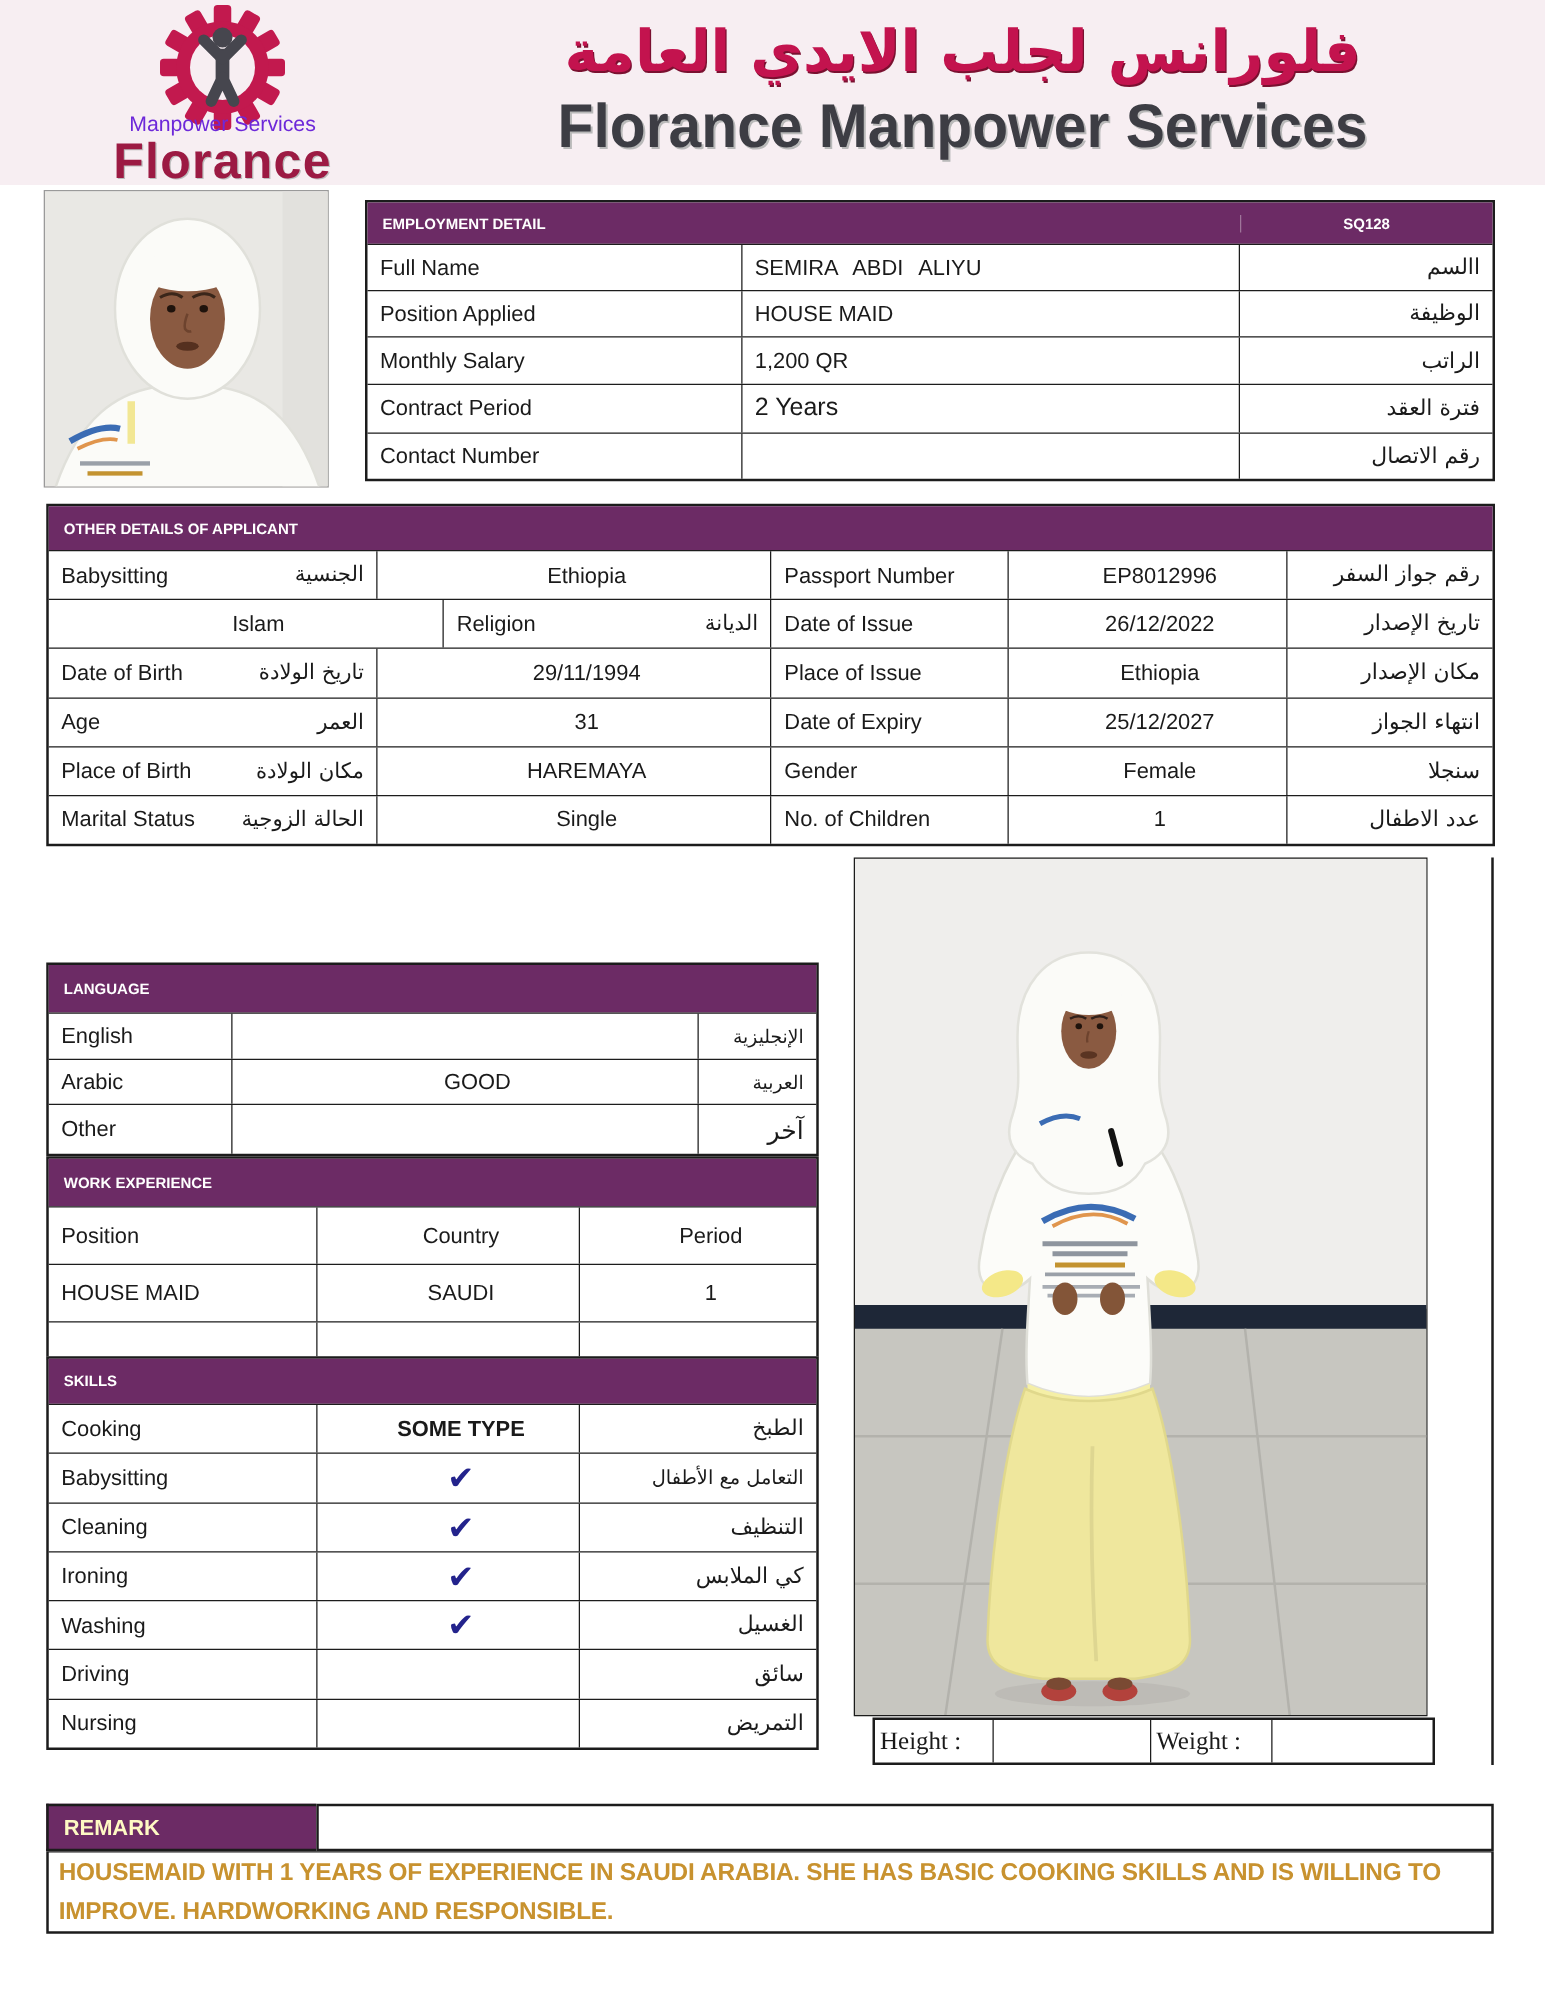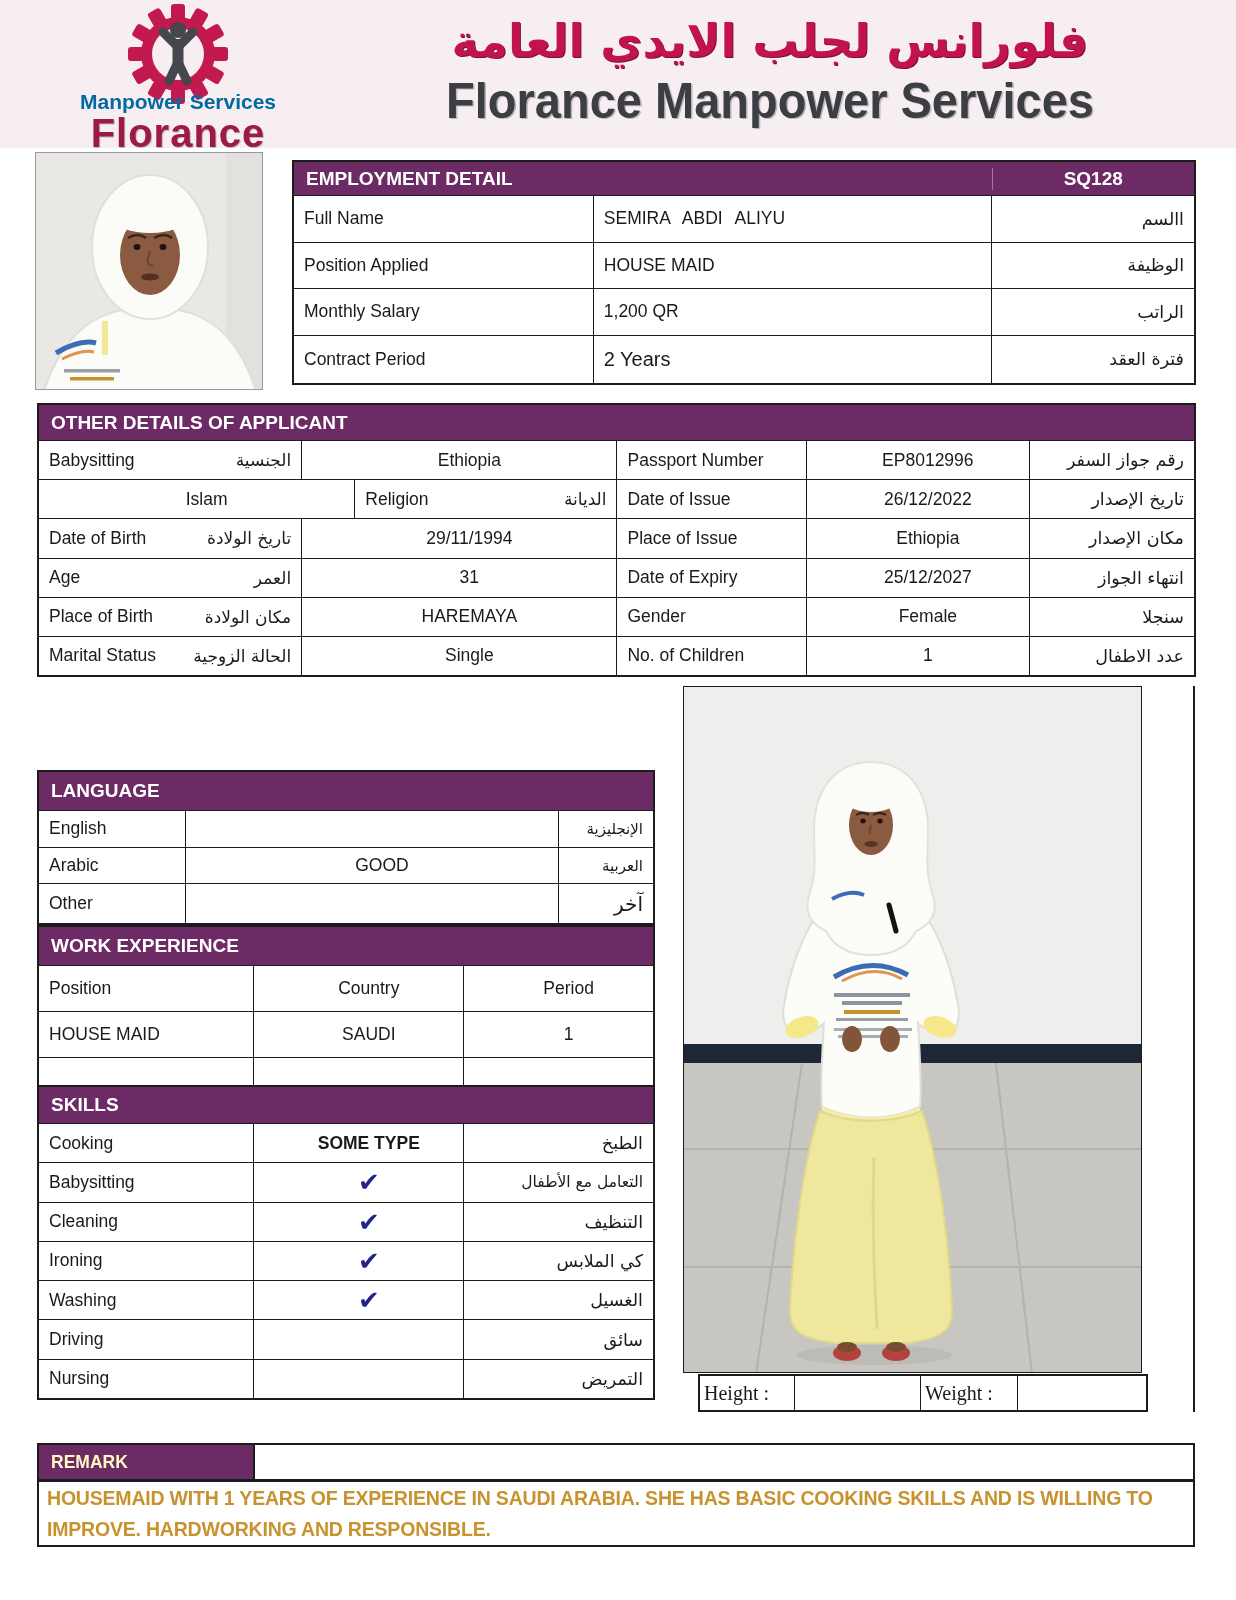--- a/index.html
+++ b/index.html
@@ -4,32 +4,32 @@
 <style>
   html,body{margin:0;padding:0;background:#ffffff;}
   *{box-sizing:border-box;}
   .page{position:relative;width:1236px;height:1600px;background:#ffffff;overflow:hidden;
         font-family:"Liberation Sans","DejaVu Sans",sans-serif;color:#1a1a1a;}
 
   
   .header{position:absolute;left:0;top:0;width:1236px;height:148px;background:#f7eef2;}
   .logo{position:absolute;left:58px;top:4px;width:240px;height:144px;text-align:center;}
   .logo svg{display:block;margin:0 auto;}
-  .logo-sub{position:relative;margin-top:-14px;font-size:21px;font-weight:bold;color:#0369a1;letter-spacing:0px;}
+  .logo-sub{position:relative;margin-top:-14px;font-size:17px;font-weight:normal;color:#6d28d9;letter-spacing:0px;}
   .logo-brand{font-size:40px;font-weight:bold;color:#9c1a43;letter-spacing:1px;line-height:38px;
               text-shadow:1px 1px 0 #bdbdbd;}
   .titles{position:absolute;left:330px;top:10px;width:880px;height:134px;text-align:center;}
   .title-ar{font-family:"DejaVu Sans",sans-serif;direction:rtl;font-size:46px;font-weight:bold;color:#c3134e;
             line-height:62px;text-shadow:1px 1px 0 #7a1030;}
   .title-en{font-size:47px;font-weight:bold;color:#3d3d44;letter-spacing:0px;line-height:58px;
             text-shadow:1.5px 1.5px 0 #b9b9b9;transform:scaleY(1.05);}
 
   
   .tbl{position:absolute;background:#fff;border:2px solid #1c1c1c;display:flex;flex-direction:column;}
-  .bar{background:#6c2b65;color:#fff;font-weight:bold;font-size:19px;display:flex;align-items:center;
+  .bar{background:#6c2b65;color:#fff;font-weight:bold;font-size:12px;display:flex;align-items:center;
        padding-left:12px;flex:0 0 auto;}
   .row{display:flex;flex:1 1 auto;border-top:1.5px solid #1c1c1c;}
   .cell{display:flex;align-items:center;padding:0 10px;font-size:17.5px;overflow:hidden;}
   .cell+.cell{border-left:1.5px solid #1c1c1c;}
   .ar{font-family:"DejaVu Sans",sans-serif;direction:rtl;justify-content:flex-start;}
   .ctr{justify-content:center;text-align:center;padding-left:30px;}
 
   
   .emp{left:292px;top:160px;width:904px;height:225px;}
   .emp-head{height:33px;display:flex;}
@@ -188,20 +188,25 @@
     <div class="row">
       <div class="cell c1">Monthly Salary</div>
       <div class="cell c2">1,200  QR</div>
       <div class="cell c3 ar" dir="rtl">الراتب</div>
     </div>
     <div class="row">
       <div class="cell c1">Contract Period</div>
       <div class="cell c2" style="font-size:20px;">2 Years</div>
       <div class="cell c3 ar" dir="rtl">فترة العقد</div>
     </div>
+    <div class="row">
+      <div class="cell c1">Contact Number</div>
+      <div class="cell c2"></div>
+      <div class="cell c3 ar" dir="rtl">رقم الاتصال</div>
+    </div>
   </div>
 
   <div class="tbl other">
     <div class="bar">OTHER DETAILS OF APPLICANT</div>
 
     <div class="row">
       <div class="cell o1">
           <span>Babysitting</span>
           <span class="lblar">الجنسية</span>
         </div>

